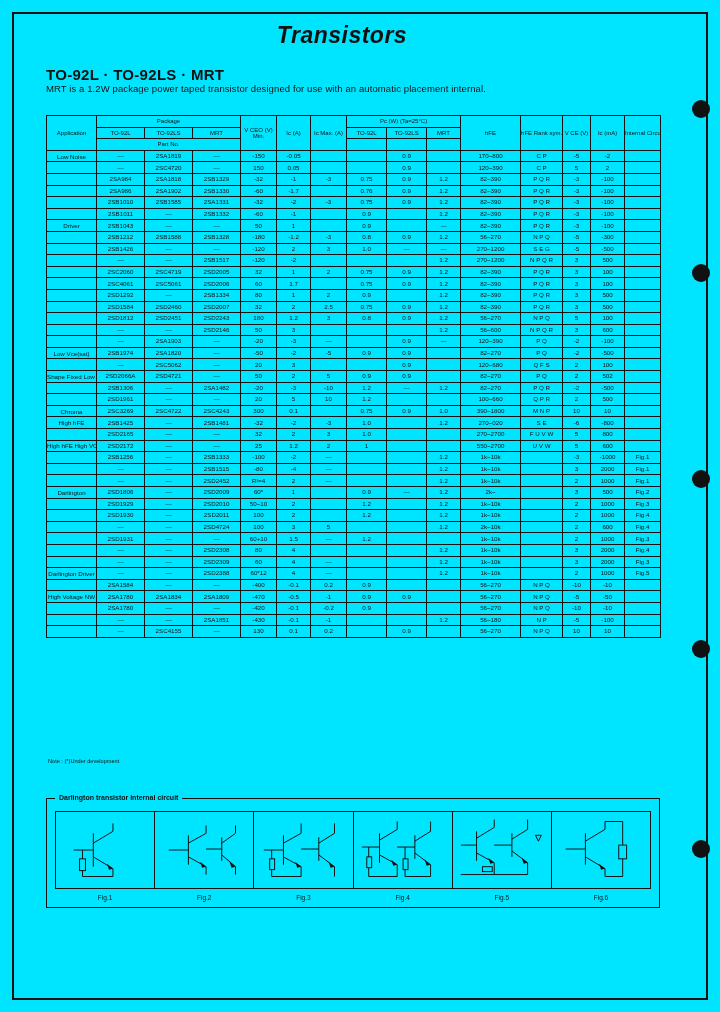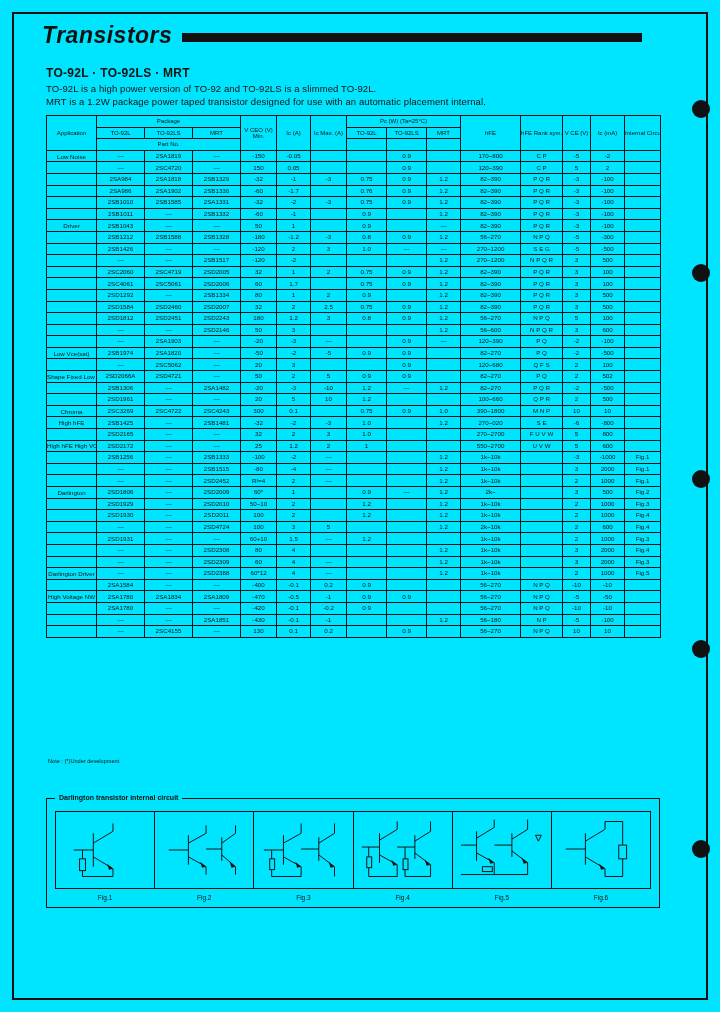--- a/index.html
+++ b/index.html
@@ -38,41 +38,42 @@
   .punch.p4 { top: 640px; }
   .punch.p5 { top: 840px; }
 
   .title-block {
     position: absolute;
     left: 42px;
     top: 22px;
     width: 600px;
     display: flex;
     align-items: center;
+    flex-direction: column;
   }
   .title-text {
     font-size: 23px;
     font-weight: bold;
     font-style: italic;
     letter-spacing: 0.5px;
     white-space: nowrap;
   }
   .title-rule {
     flex: 1;
     height: 9px;
     background: #111;
     margin-left: 10px;
     margin-top: 4px;
   }
 
   .subtitle {
     position: absolute;
     left: 46px;
     top: 66px;
-    font-size: 12px;
+    font-size: 15px;
     font-weight: bold;
     letter-spacing: 0.3px;
   }
   .desc {
     position: absolute;
     left: 46px;
     top: 82px;
     font-size: 9.5px;
     line-height: 13px;
     letter-spacing: 0.1px;
@@ -172,21 +173,20 @@
 <div class="punch p4"></div>
 <div class="punch p5"></div>
 
 <div class="title-block">
   <div class="title-text">Transistors</div>
   <div class="title-rule"></div>
 </div>
 
 <div class="subtitle">TO-92L · TO-92LS · MRT</div>
 <div class="desc">
-  <div>TO-92L is a high power version of TO-92 and TO-92LS is a slimmed TO-92L.</div>
   <div>MRT is a 1.2W package power taped transistor designed for use with an automatic placement internal.</div>
 </div>
 
 <div class="tbl-wrap">
   <table class="main">
     <colgroup>
       <col style="width:50px">
       <col style="width:48px">
       <col style="width:48px">
       <col style="width:48px">

